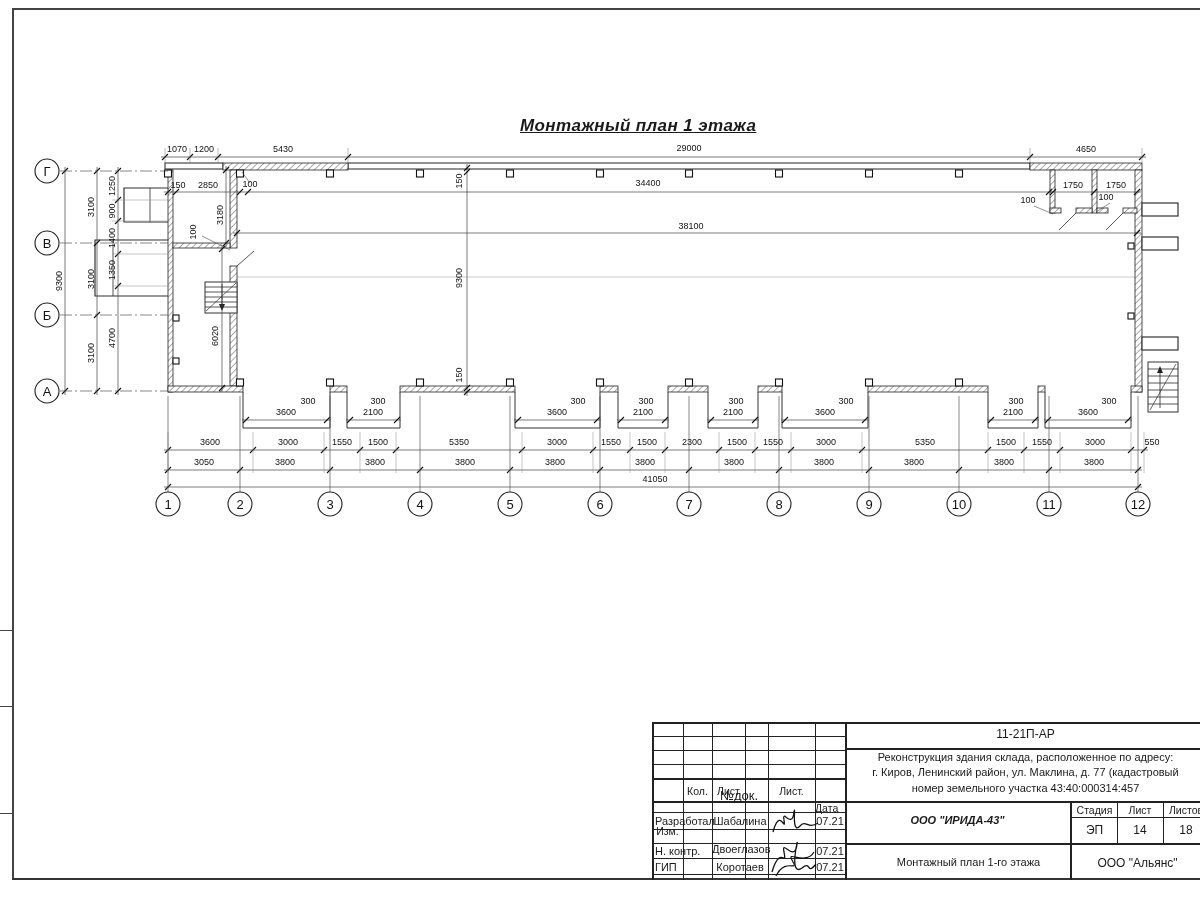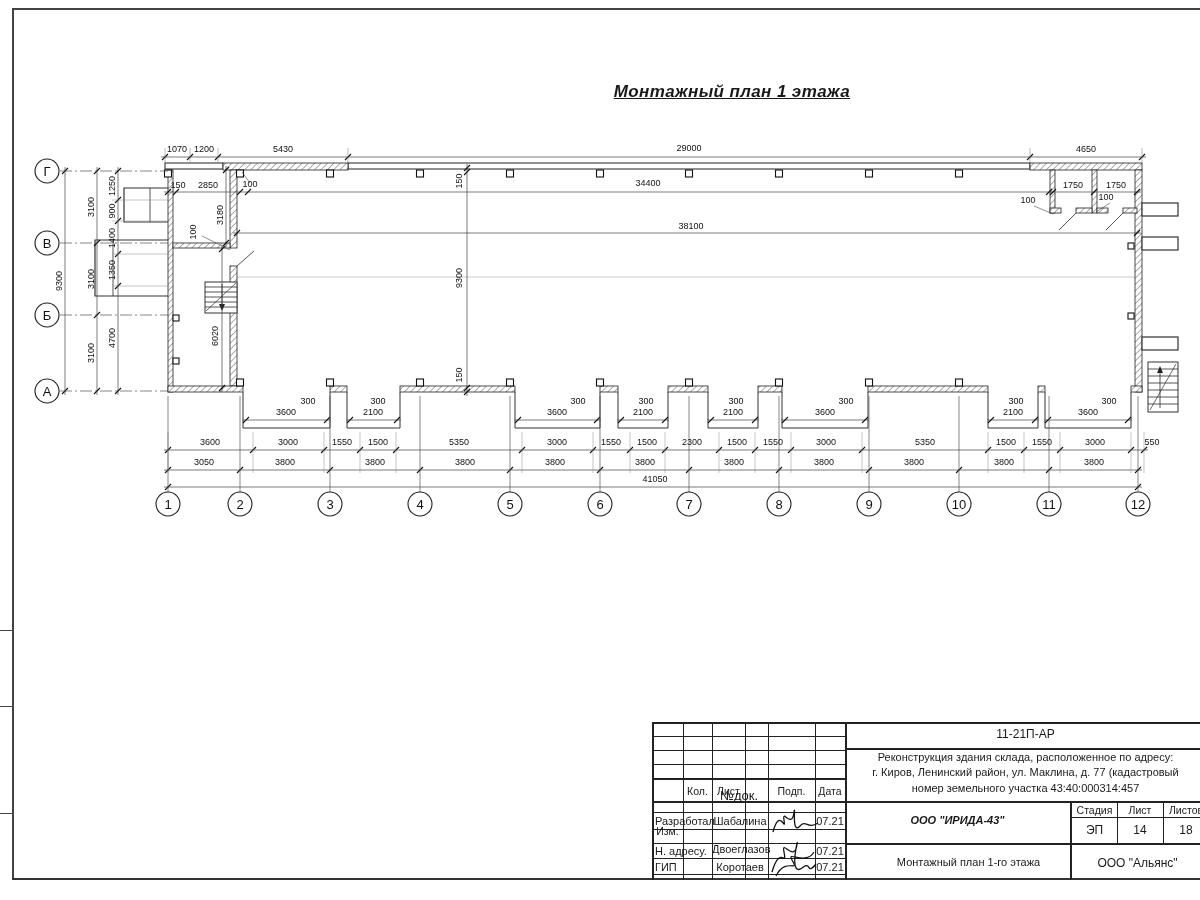--- a/index.html
+++ b/index.html
@@ -2,21 +2,21 @@
 <html><head>
 <meta charset="utf-8">
 <style>
   html,body{margin:0;padding:0;}
   body{
     width:1200px;height:900px;position:relative;background:#ffffff;
     overflow:hidden;font-family:"Liberation Sans",sans-serif;color:#1a1a1a;
   }
   svg text{font-family:"Liberation Sans",sans-serif;}
   .sheet-title{
-    position:absolute;left:520px;top:82px;width:330px;text-align:right;
+    position:absolute;left:520px;top:116px;width:330px;text-align:left;
     font-size:17px;font-style:italic;font-weight:bold;text-decoration:underline;
     letter-spacing:.4px;
   }
   .hline,.vline{position:absolute;background:#222;}
   .cell{position:absolute;overflow:visible;white-space:nowrap;}
   .c-center{text-align:center;}
   .tb-small{font-size:11px;}
   .tb-head{font-size:10.5px;}
   .sig{position:absolute;}
 </style>
@@ -451,27 +451,27 @@
   <div class="cell c-center" style="left:1072px;top:823px;width:45px;font-size:12px">ЭП</div>
   <div class="cell c-center" style="left:1117px;top:823px;width:46px;font-size:12px">14</div>
   <div class="cell c-center" style="left:1163px;top:823px;width:46px;font-size:12px">18</div>
   <div class="cell c-center" style="left:846px;top:856px;width:245px;font-size:11px">Монтажный план 1-го этажа</div>
   <div class="cell c-center" style="left:1070px;top:856px;width:135px;font-size:12px">ООО "Альянс"</div>
 
   <div class="cell c-center tb-head" style="left:652px;top:825px;width:31px">Изм.</div>
   <div class="cell c-center tb-head" style="left:683px;top:785px;width:29px">Кол.</div>
   <div class="cell c-center tb-head" style="left:712px;top:785px;width:33px">Лист</div>
   <div class="cell c-center" style="left:720px;top:788px;width:23px;font-size:13px">№док.</div>
-  <div class="cell c-center tb-head" style="left:768px;top:785px;width:47px">Подп.</div>
-  <div class="cell c-center tb-head" style="left:815px;top:785px;width:30px">Дата</div>
+  <div class="cell c-center tb-head" style="left:768px;top:785px;width:47px">Лист.</div>
+  <div class="cell c-center tb-head" style="left:815px;top:802px;width:22px">Дата</div>
 
   <div class="cell tb-small" style="left:655px;top:815px">Разработал</div>
   <div class="cell tb-small c-center" style="left:712px;top:815px;width:56px">Шабалина</div>
   <div class="cell tb-small c-center" style="left:815px;top:815px;width:30px">07.21</div>
-  <div class="cell tb-small" style="left:655px;top:845px">Н. адресу.</div>
+  <div class="cell tb-small" style="left:655px;top:845px">Н. контр.</div>
   <div class="cell tb-small c-center" style="left:712px;top:843px;width:56px">Двоеглазов</div>
   <div class="cell tb-small c-center" style="left:815px;top:845px;width:30px">07.21</div>
   <div class="cell tb-small" style="left:655px;top:861px">ГИП</div>
   <div class="cell tb-small c-center" style="left:712px;top:861px;width:56px">Коротаев</div>
   <div class="cell tb-small c-center" style="left:815px;top:861px;width:30px">07.21</div>
 
   <svg class="sig" style="left:770px;top:802px" width="55" height="36" viewBox="0 0 55 36">
     <path d="M3,30 C10,4 16,32 14,18 C12,6 22,28 24,10 C26,0 21,34 30,24 C36,17 38,28 48,21" fill="none" stroke="#111" stroke-width="1.3"></path>
   </svg>
   <svg class="sig" style="left:766px;top:836px" width="58" height="42" viewBox="0 0 58 42">

